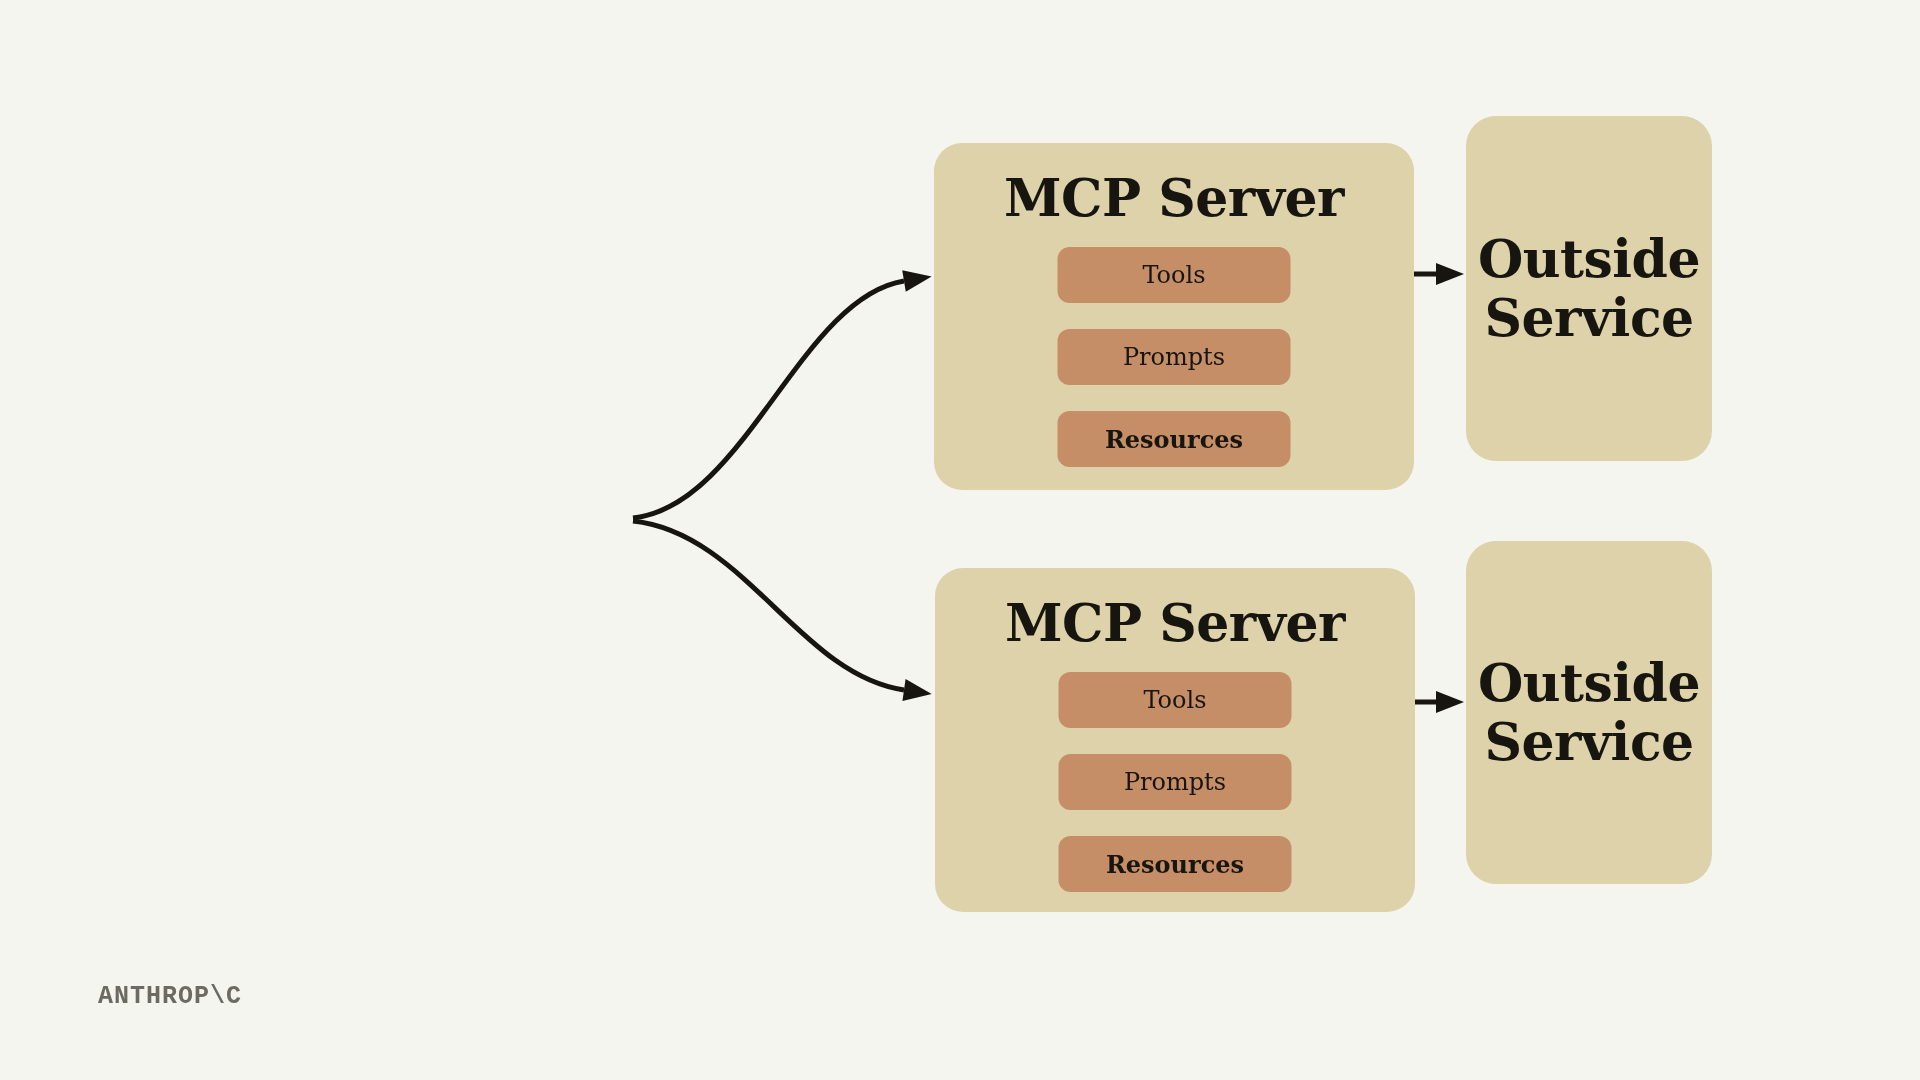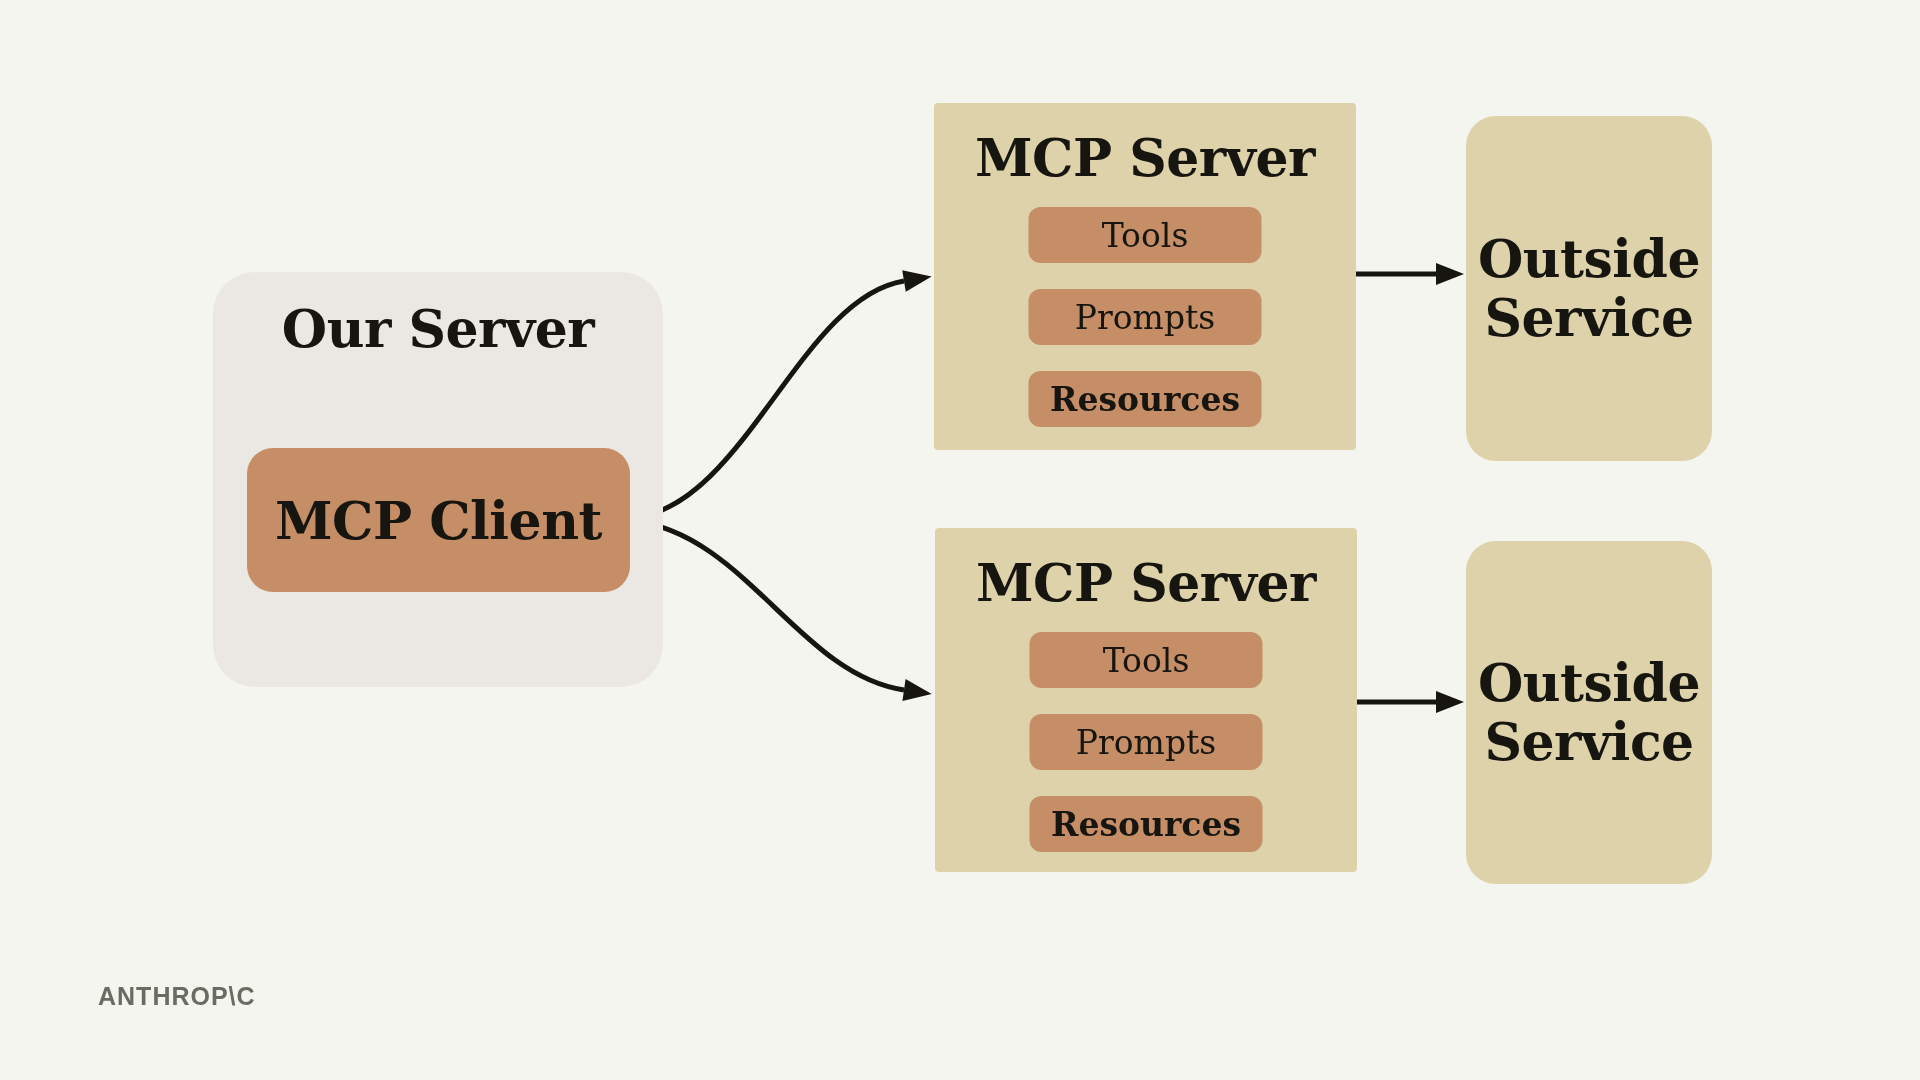--- a/index.html
+++ b/index.html
@@ -35,48 +35,48 @@
   }
   .our-server .box-title{top:26px;}
   .mcp-client{
     position:absolute;left:34px;top:176px;width:383px;height:144px;
     background:var(--accent-orange);border-radius:26px;
     display:flex;align-items:center;justify-content:center;
     font-weight:700;font-size:52px;letter-spacing:-0.5px;
   }
 
   .mcp-server{
-    width:422px;height:347px;
-    background:var(--panel-tan);border-radius:4px;
+    width:480px;height:347px;
+    background:var(--panel-tan);border-radius:28px;margin-top:40px;
   }
   .mcp-server.top{left:934px;top:103px;}
   .mcp-server.bottom{left:935px;top:528px;height:344px;}
   .mcp-server .box-title{top:24px;}
   .chip{
     position:absolute;left:50%;transform:translateX(-50%);
     width:233px;height:56px;border-radius:12px;
     background:var(--accent-orange);
     display:flex;align-items:center;justify-content:center;
-    font-size:33px;font-weight:400;
+    font-size:24px;font-weight:400;
   }
   .chip.c0{top:104px;}
   .chip.c1{top:186px;}
   .chip.c2{top:268px;font-weight:bold;}
 
   .outside{
     width:246px;background:var(--panel-tan);border-radius:30px;
     display:flex;align-items:center;justify-content:center;text-align:center;
     font-weight:700;font-size:52px;line-height:1.12;letter-spacing:-0.5px;margin-top:12px;
   }
   .outside.top{left:1466px;top:104px;height:345px;}
   .outside.bottom{left:1466px;top:529px;height:343px;}
 
   .brand{
     position:absolute;left:98px;top:982px;
-    font-family:Liberation Sans, sans-serif;
+    font-family:Liberation Mono, monospace;
     font-weight:700;font-size:25px;letter-spacing:1px;
     color:var(--logo-gray);
   }
 </style>
 </head>
 <body>
 
 <div class="canvas">
 
   <svg class="arrows" viewBox="0 0 1920 1080" xmlns="http://www.w3.org/2000/svg">
@@ -84,24 +84,20 @@
       <marker id="ah" markerUnits="userSpaceOnUse" markerWidth="32" markerHeight="28" refX="1" refY="13" orient="auto">
         <path d="M1,2 L29,13 L1,24 Z" fill="#17150f"></path>
       </marker>
     </defs>
     <path d="M 633 518 C 745 506, 800 298, 904 281" fill="none" stroke="#17150f" stroke-width="5" marker-end="url(#ah)"></path>
     <path d="M 633 521 C 745 533, 800 675, 904 690" fill="none" stroke="#17150f" stroke-width="5" marker-end="url(#ah)"></path>
     <path d="M 1355 274 L 1436 274" fill="none" stroke="#17150f" stroke-width="5" marker-end="url(#ah)"></path>
     <path d="M 1355 702 L 1436 702" fill="none" stroke="#17150f" stroke-width="5" marker-end="url(#ah)"></path>
   </svg>
 
-  <div class="box our-server">
-    <div class="box-title">Our Server</div>
-    <div class="mcp-client">MCP Client</div>
-  </div>
 
   <div class="box mcp-server top">
     <div class="box-title">MCP Server</div>
     <div class="chip c0">Tools</div>
     <div class="chip c1">Prompts</div>
     <div class="chip c2">Resources</div>
   </div>
 
   <div class="box mcp-server bottom">
     <div class="box-title">MCP Server</div>

